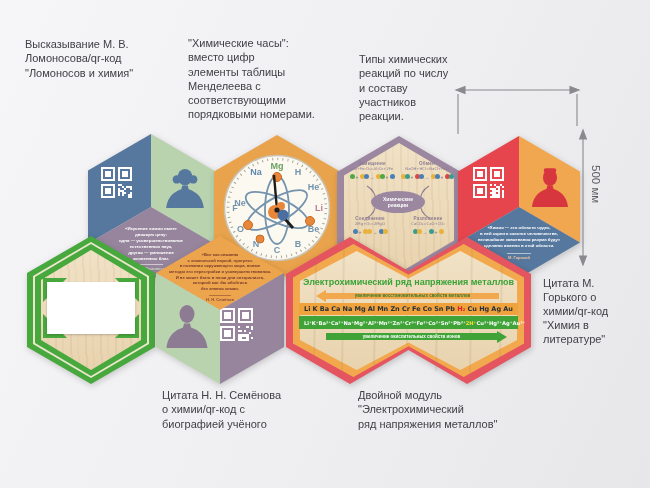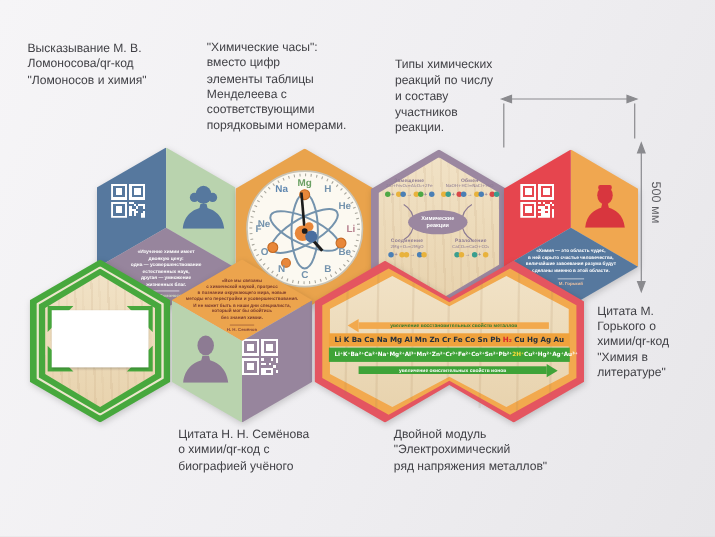--- a/index.html
+++ b/index.html
@@ -438,20 +438,21 @@
       <g stroke="rgba(166,124,82,.14)" stroke-width="2">
         <line x1="30" y1="26" x2="28" y2="122"></line>
           <line x1="58" y1="12" x2="56" y2="136"></line>
         <line x1="90" y1="20" x2="88" y2="128"></line>
           <line x1="122" y1="40" x2="121" y2="108"></line>
         <line x1="152" y1="14" x2="150" y2="134"></line>
           <line x1="186" y1="10" x2="184" y2="138"></line>
         <line x1="216" y1="26" x2="214" y2="122"></line>
       </g>
     </svg>
+    <div class="e-title">Электрохимический ряд напряжения металлов</div>
     <div class="e-arrow west">увеличение восстановительных свойств металлов</div>
     <div class="e-bar e-metals">
         <span>Li</span>
         <span>K</span>
         <span>Ba</span>
         <span>Ca</span>
         <span>Na</span>
         <span>Mg</span>
         <span>Al</span>
         <span>Mn</span>

